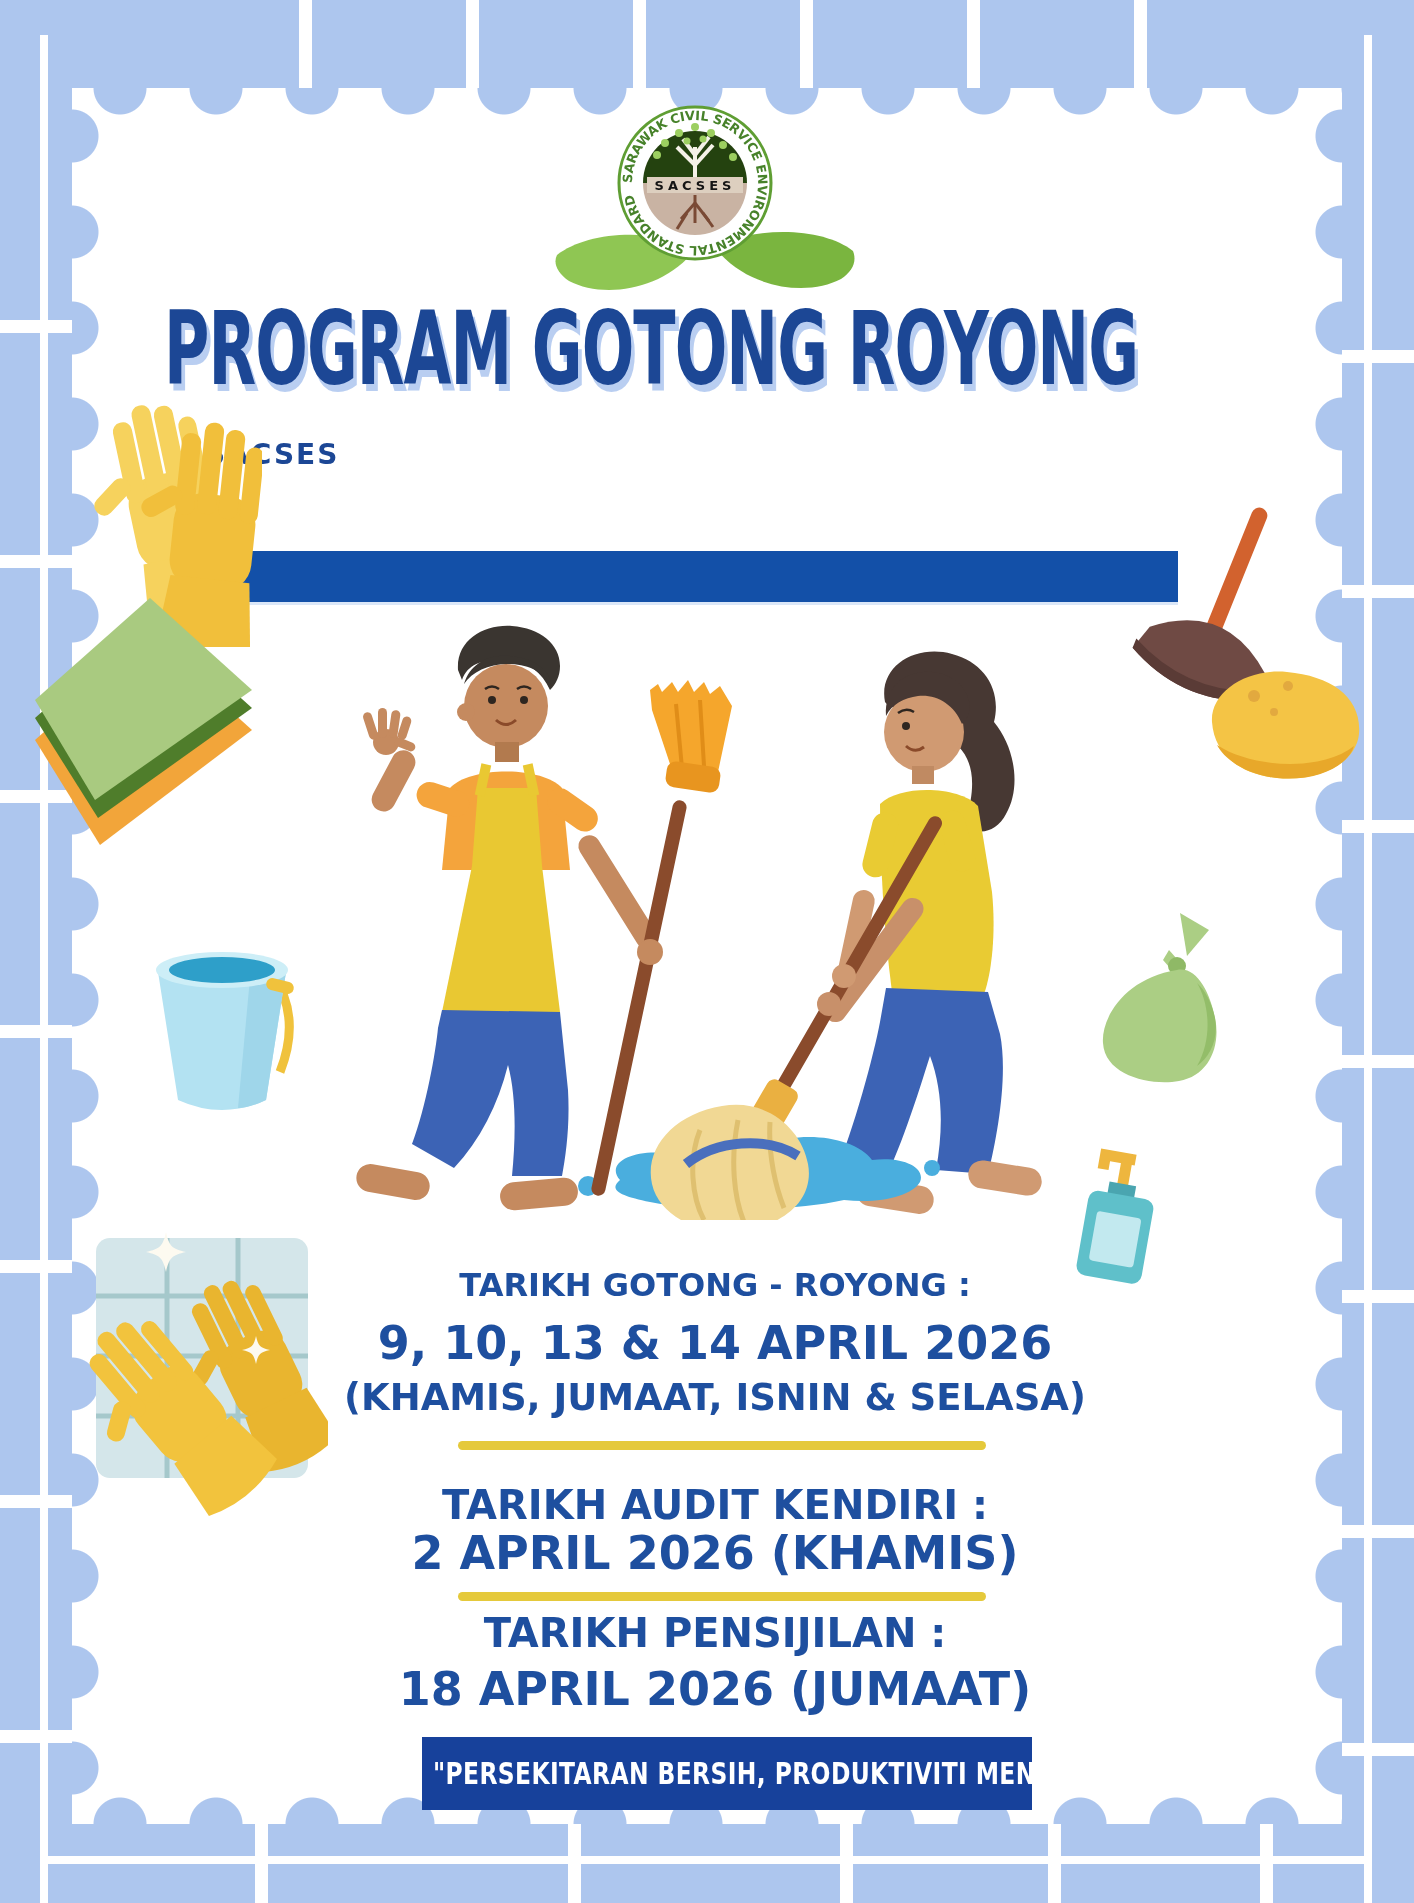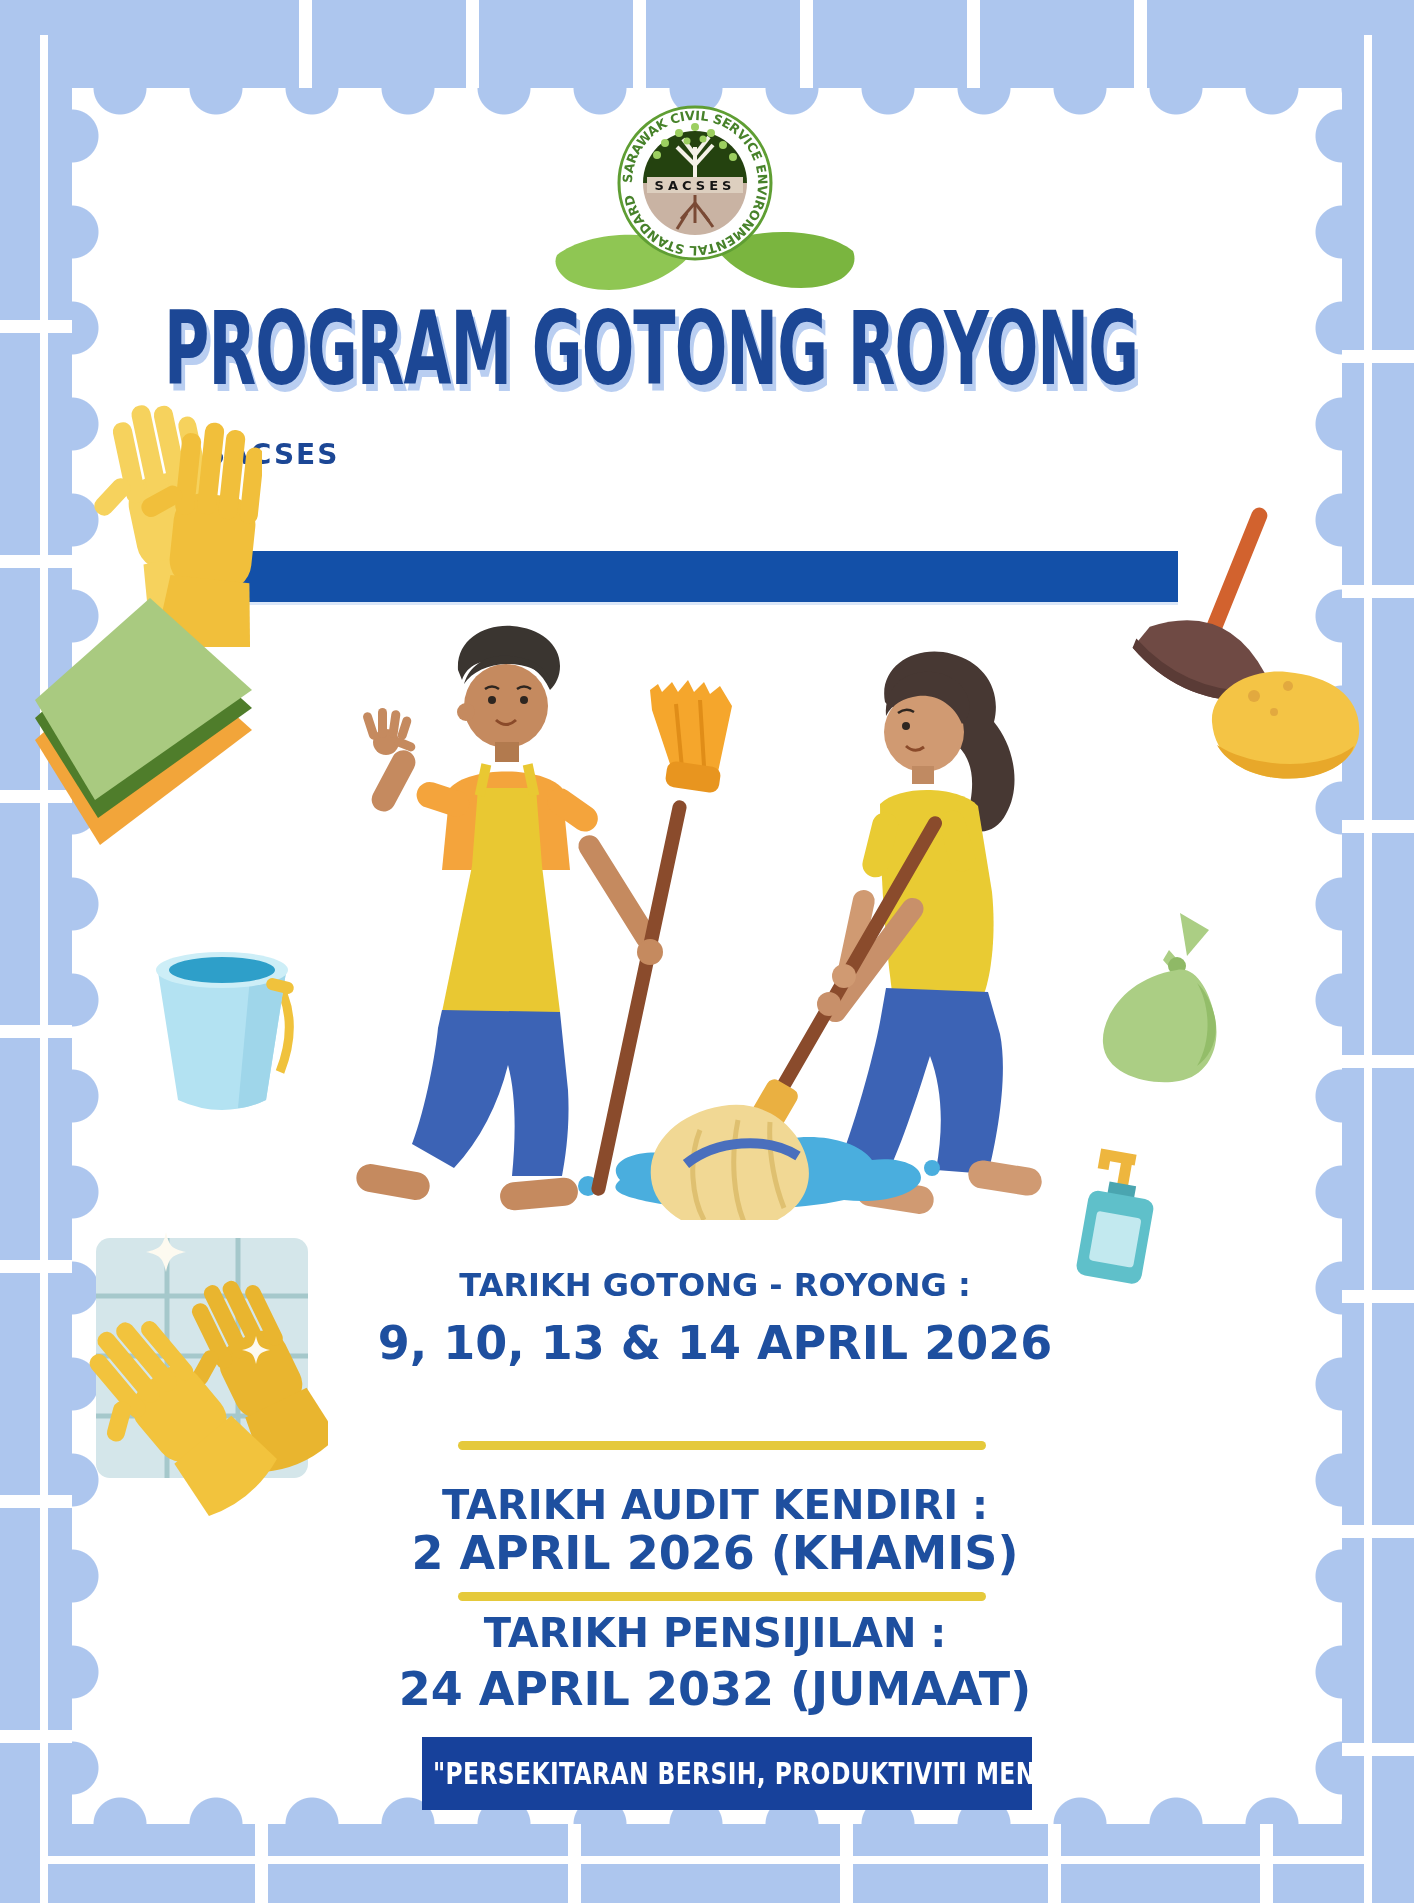--- a/index.html
+++ b/index.html
@@ -324,28 +324,29 @@
         <rect x="438" y="462" width="34" height="44" rx="8" fill="#eab041" transform="rotate(30 455 484)"></rect>
         <path d="M402,486 C354,494 324,528 332,564 C340,600 388,618 428,610 C470,602 494,576 488,544 C482,510 448,478 402,486 Z" fill="#f1d894"></path>
         <path d="M380,510 C368,540 372,578 384,600 M418,500 C410,540 414,578 424,602 M450,502 C448,536 456,568 464,588" stroke="#dfc070" stroke-width="5" fill="none"></path>
         <path d="M366,544 C396,520 446,516 478,536" stroke="#4a6fbd" stroke-width="10" fill="none"></path>
       </g>
     </svg>
   </div>
 
   <div class="sched-line" style="top:1266px;font-size:32px;">TARIKH GOTONG - ROYONG :</div>
   <div class="sched-line" style="top:1316px;font-size:46px;">9, 10, 13 &amp; 14 APRIL 2026</div>
+  <div class="sched-line" style="top:1376px;font-size:37px;">(KHAMIS, JUMAAT, ISNIN &amp; SELASA)</div>
 
   <div class="divider" style="top:1441px;"></div>
 
   <div class="sched-line" style="top:1474px;font-size:40px;margin-top:8px;">TARIKH AUDIT KENDIRI :</div>
   <div class="sched-line" style="top:1526px;font-size:46px;">2 APRIL 2026 (KHAMIS)</div>
 
   <div class="divider" style="top:1592px;"></div>
 
   <div class="sched-line" style="top:1610px;font-size:40px;">TARIKH PENSIJILAN :</div>
-  <div class="sched-line" style="top:1662px;font-size:46px;">24 APRIL 2032 (JUMAAT)</div>
+  <div class="sched-line" style="top:1662px;font-size:46px;">18 APRIL 2026 (JUMAAT)</div>
 
   <div class="footer-banner">
     <span class="footer-quote">"PERSEKITARAN BERSIH, PRODUKTIVITI MENING</span>
   </div>
 
 </div>
 
 </body></html>

